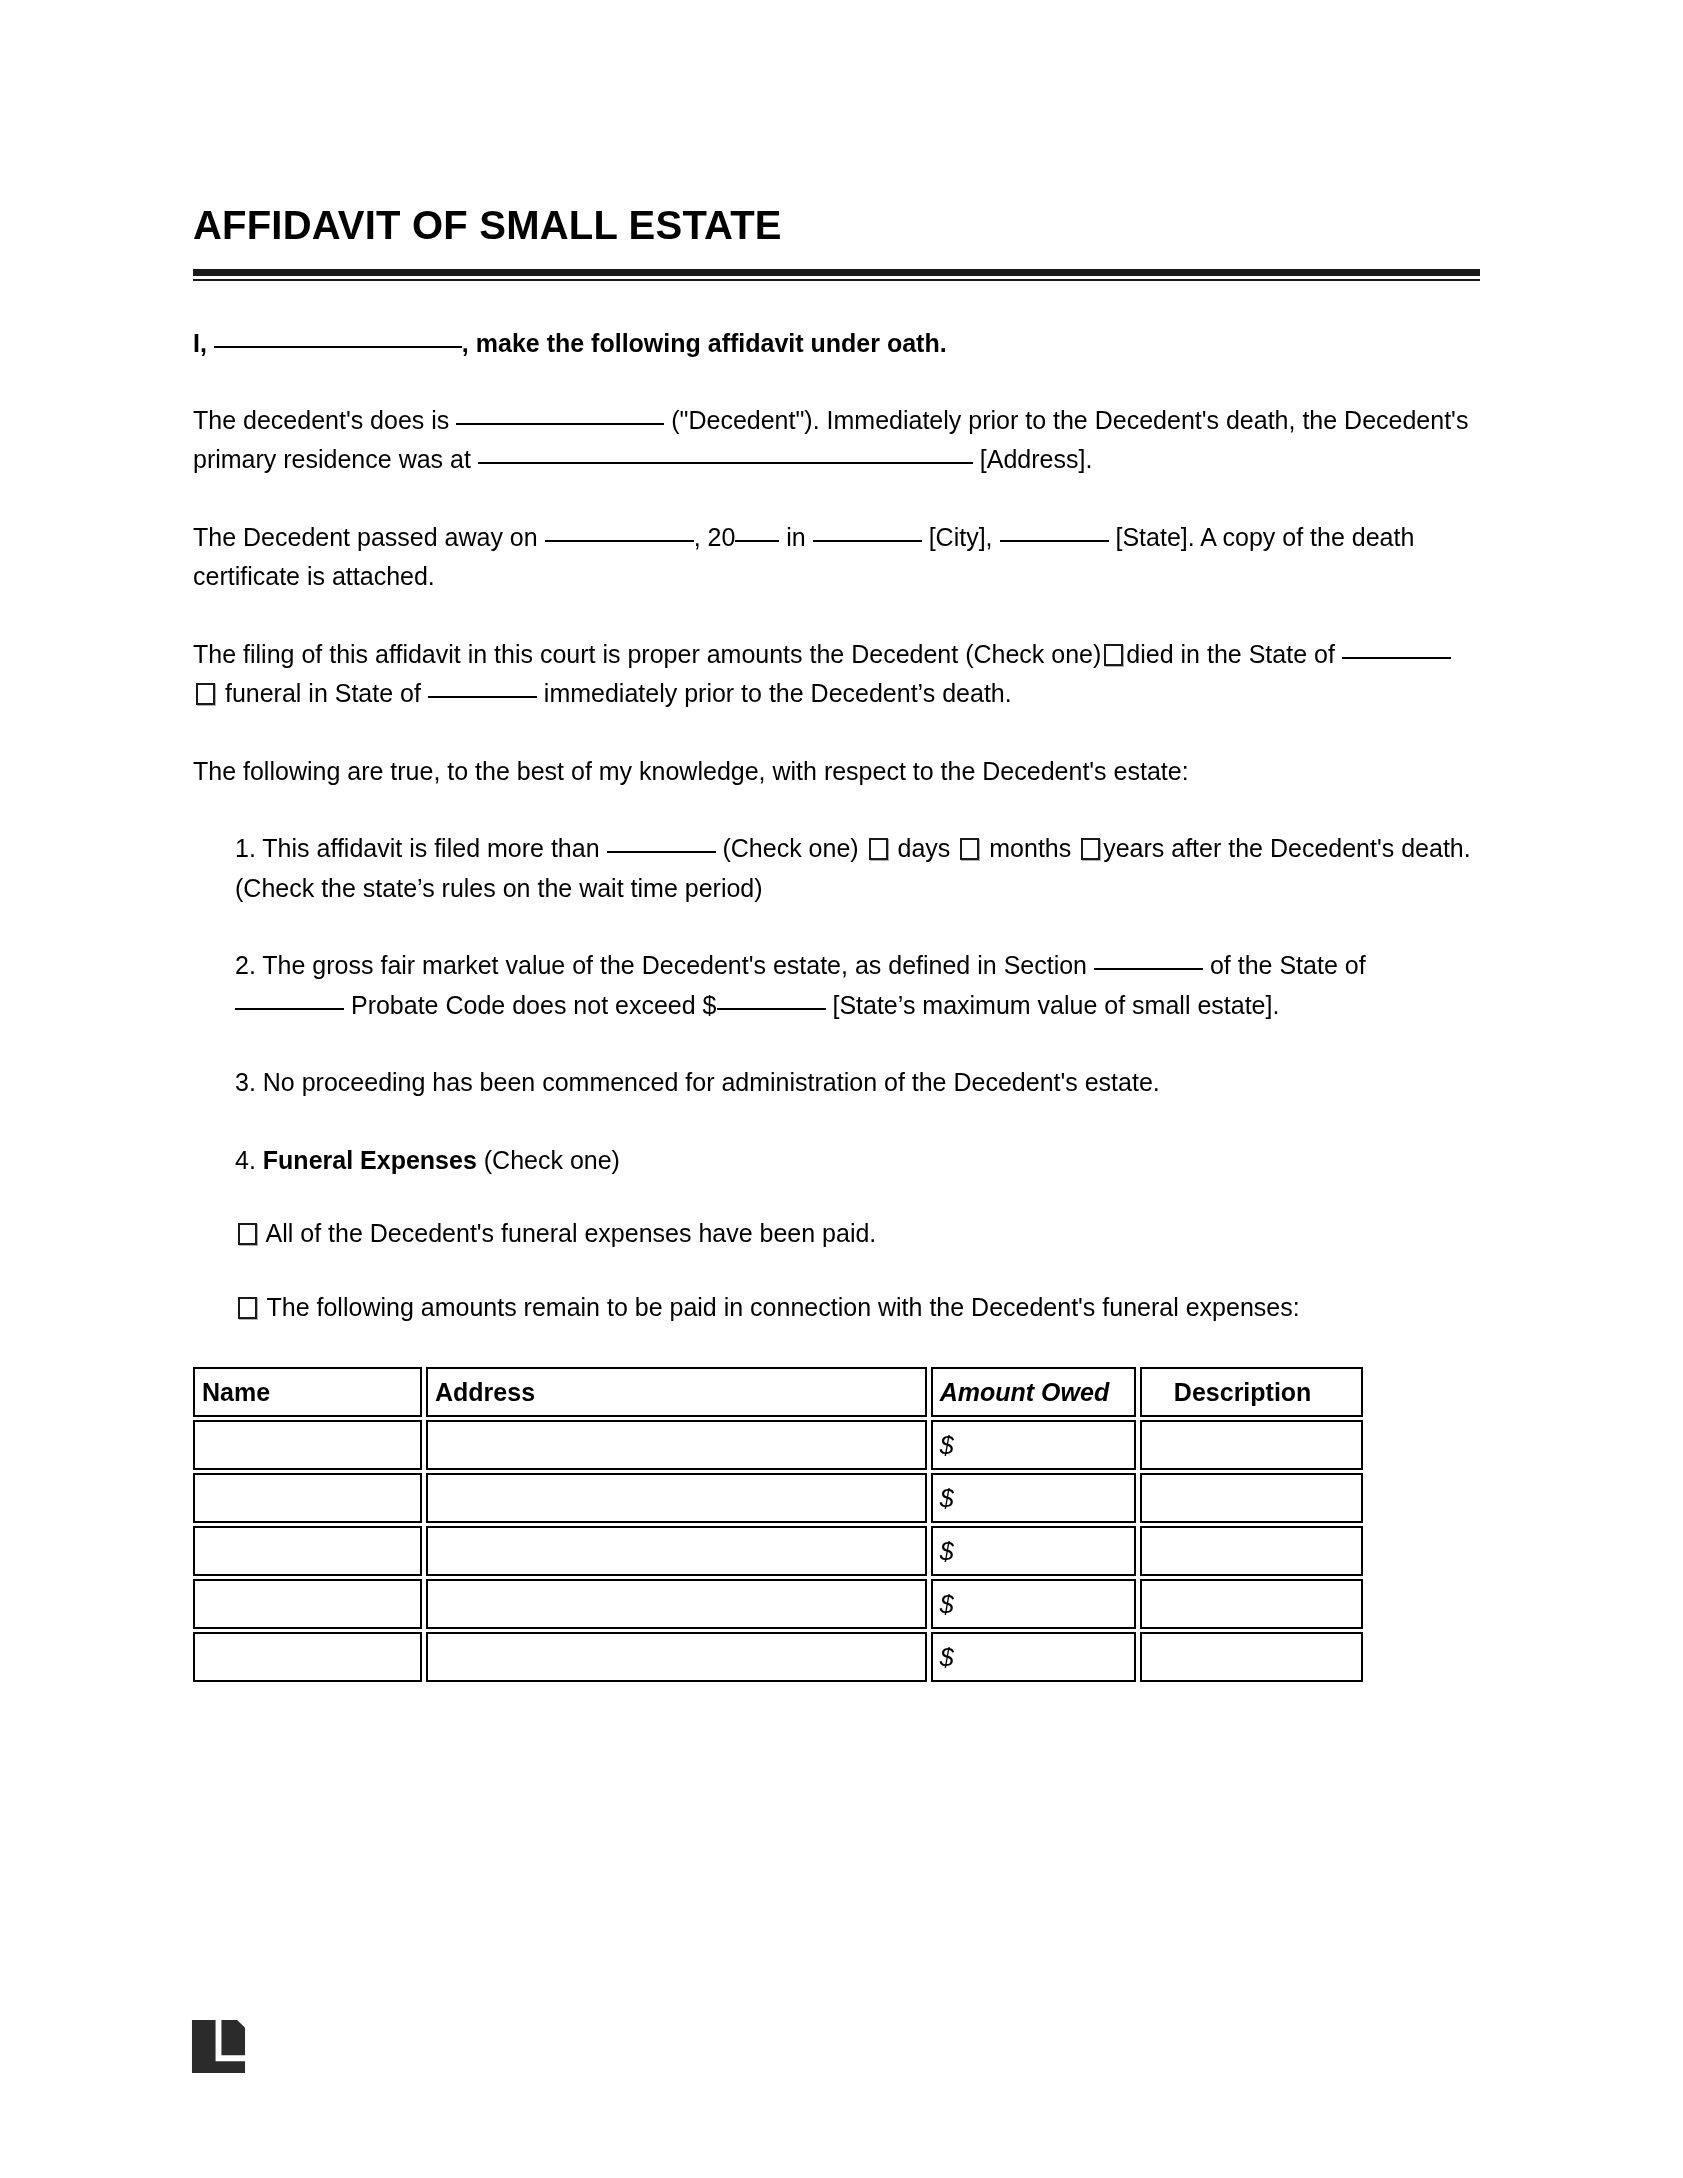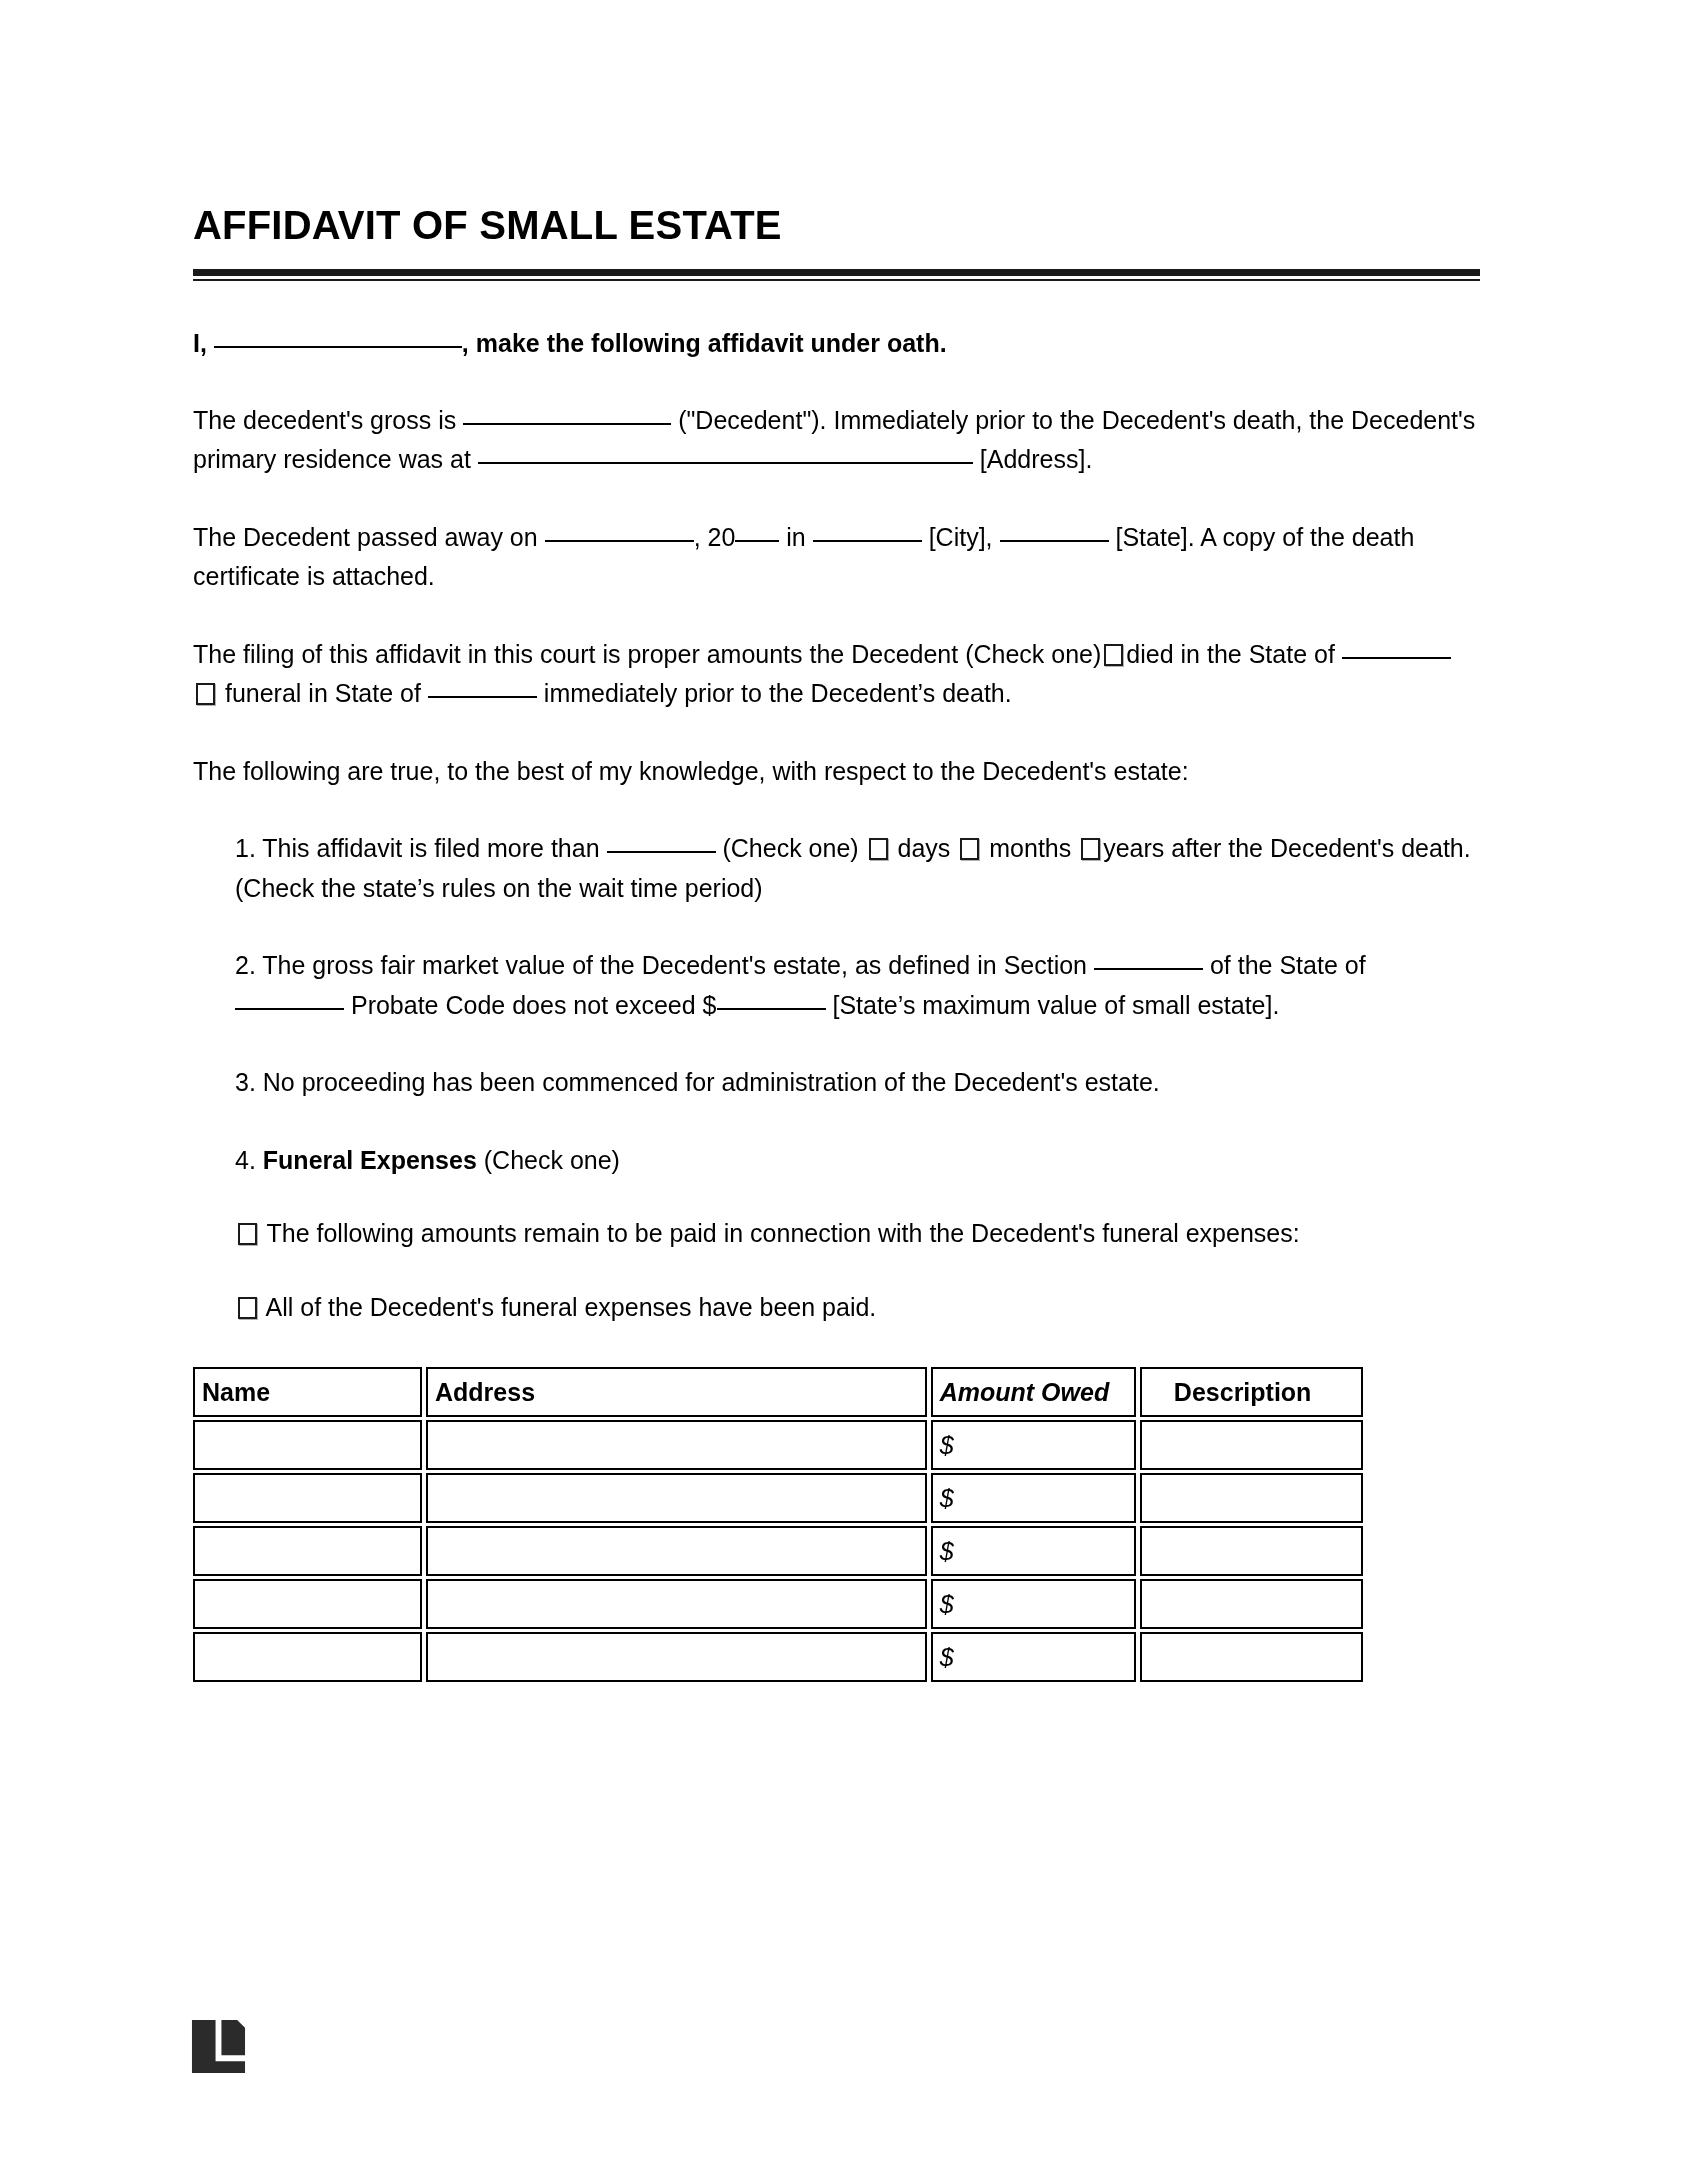--- a/index.html
+++ b/index.html
@@ -170,21 +170,21 @@
       <div class="rule-thin"></div>
     </div>
 
 
     <div class="oath">
       <span>I,</span>
       <span class="blank b-xl"></span><span>, make the following affidavit under oath.</span>
     </div>
 
     <p class="body">
-      <span>The decedent's gross is</span>
+      <span>The decedent's does is</span>
       <span class="blank b-lg"></span>
       <span>("Decedent"). Immediately prior to the Decedent's death, the Decedent's primary residence was at</span>
       <span class="blank b-xxl"></span>
       <span>[Address].</span>
     </p>
 
     <p class="body">
       <span>The Decedent passed away on</span>
       <span class="blank b-md"></span><span>, 20</span><span class="blank b-xs"></span>
       <span>in</span>
@@ -228,26 +228,26 @@
     <p class="item">3. No proceeding has been commenced for administration of the Decedent's estate.</p>
 
     <p class="item">
       <span>4.</span>
       <b>Funeral Expenses</b>
       <span>(Check one)</span>
     </p>
 
     <p class="checkline">
       <span class="cbox"></span>
+      <span>All of the Decedent's funeral expenses have been paid.</span>
+    </p>
+
+    <p class="checkline">
+      <span class="cbox"></span>
       <span>The following amounts remain to be paid in connection with the Decedent's funeral expenses:</span>
-    </p>
-
-    <p class="checkline">
-      <span class="cbox"></span>
-      <span>All of the Decedent's funeral expenses have been paid.</span>
     </p>
 
     <div class="tbl">
       <div class="trow">
         <div class="tcell head c-name">Name</div>
         <div class="tcell head c-addr">Address</div>
         <div class="tcell head c-amt">Amount Owed</div>
         <div class="tcell head c-desc">Description</div>
       </div>
 

